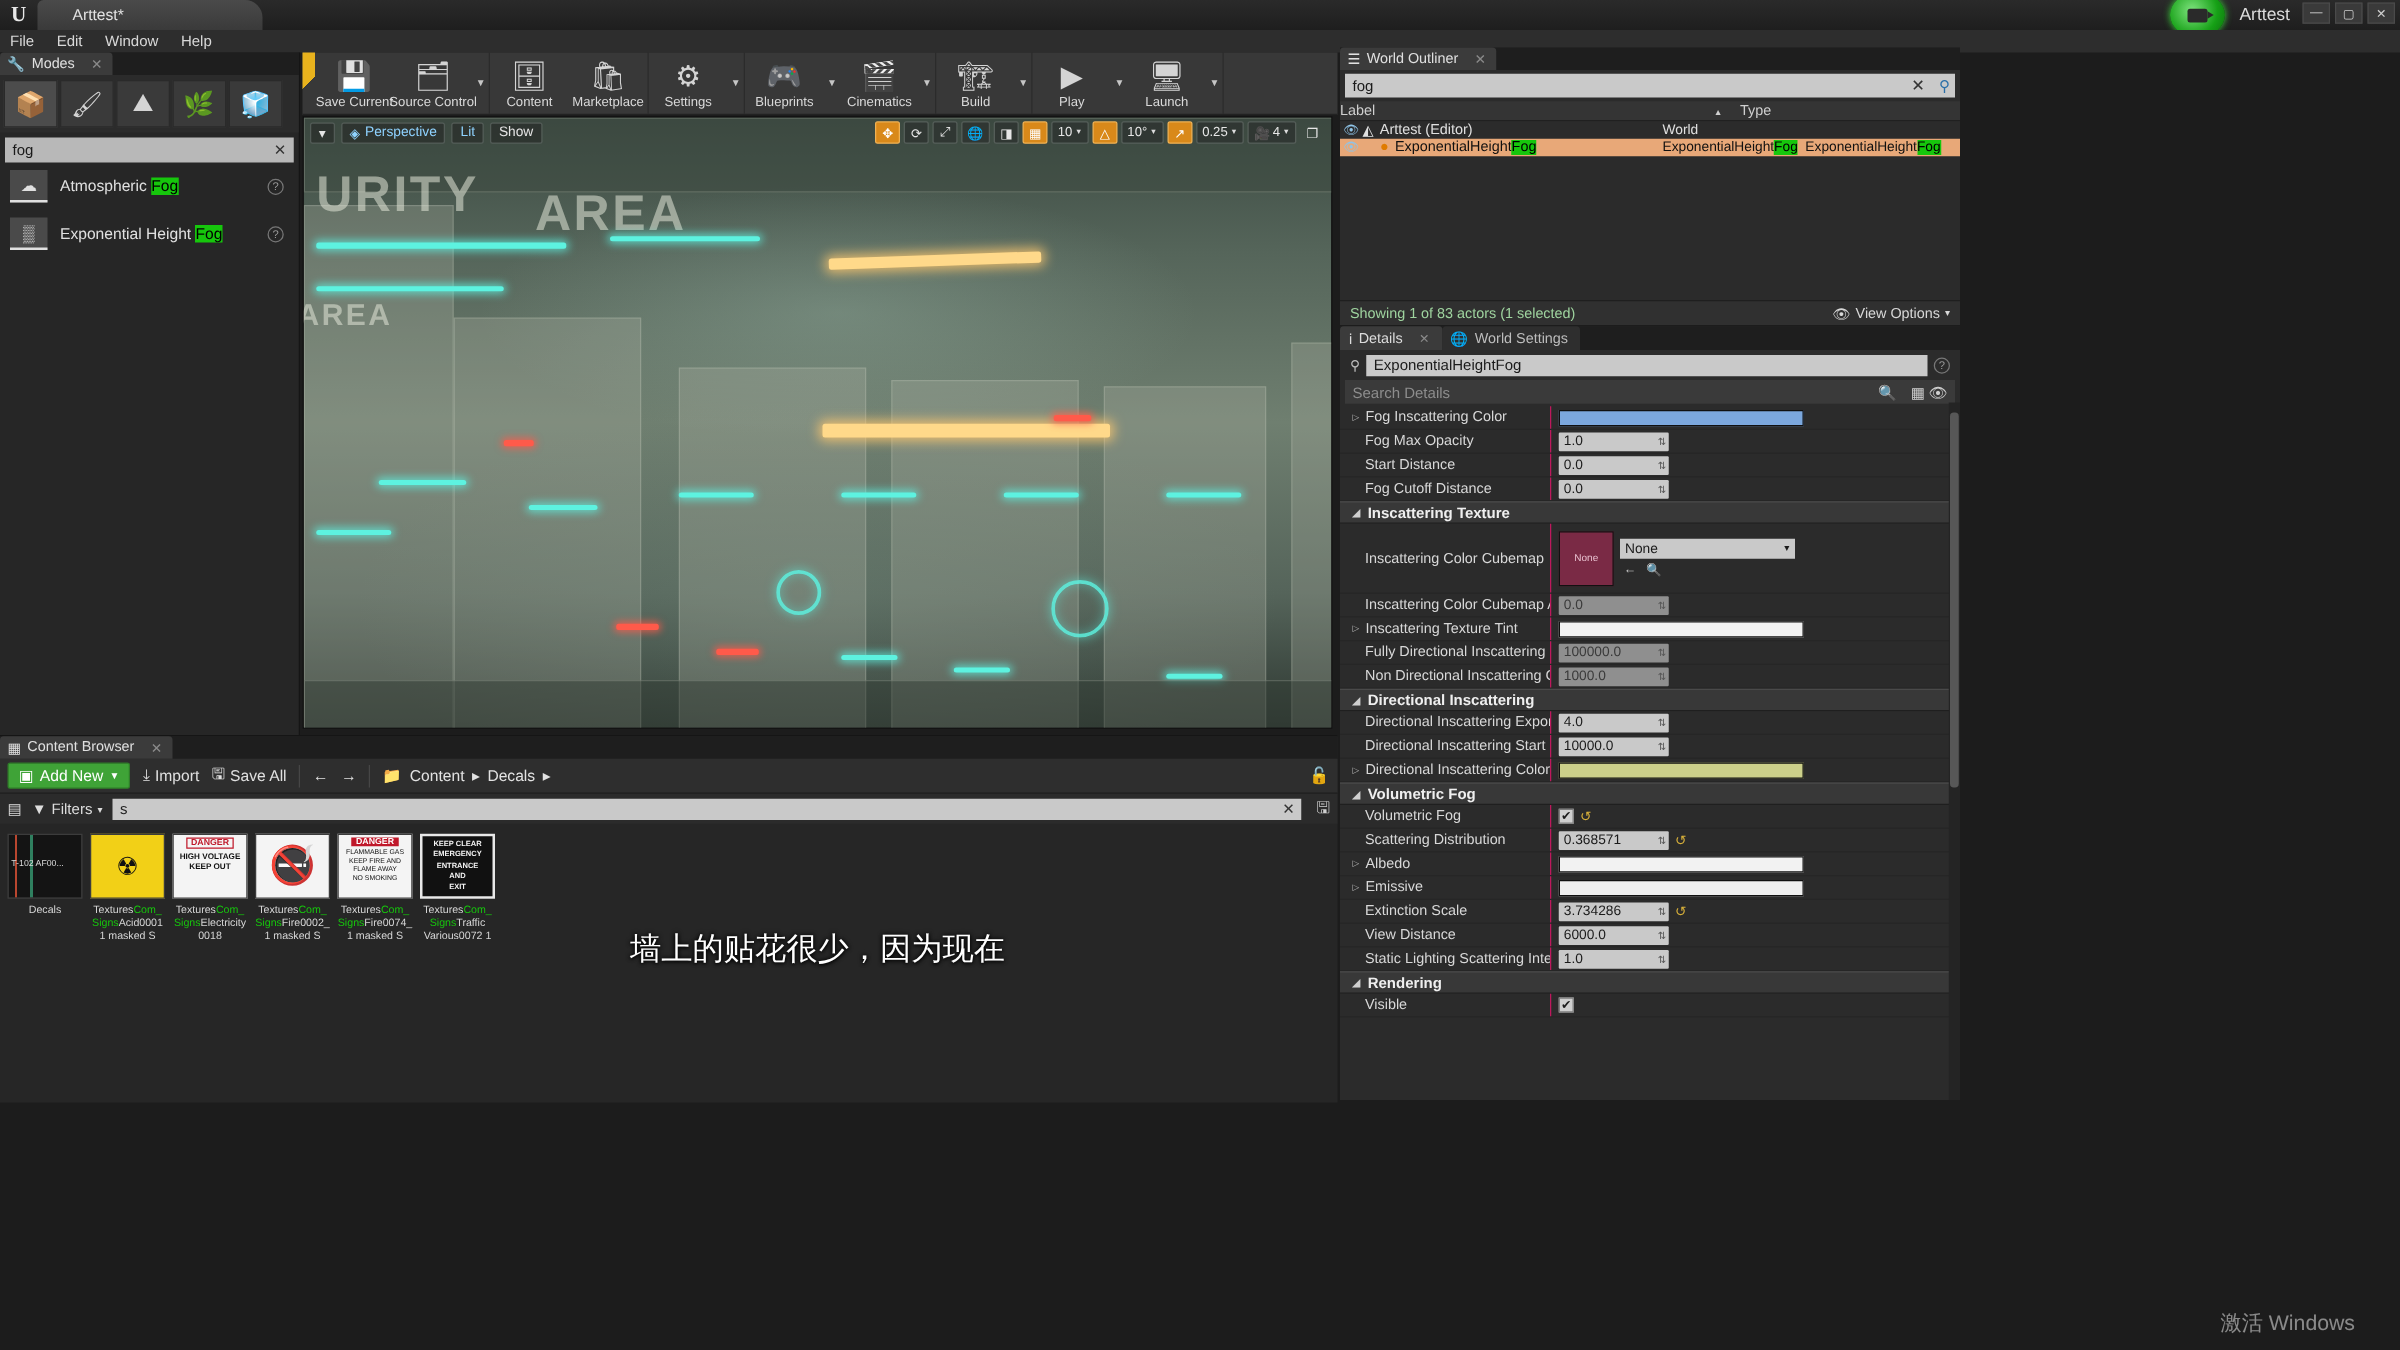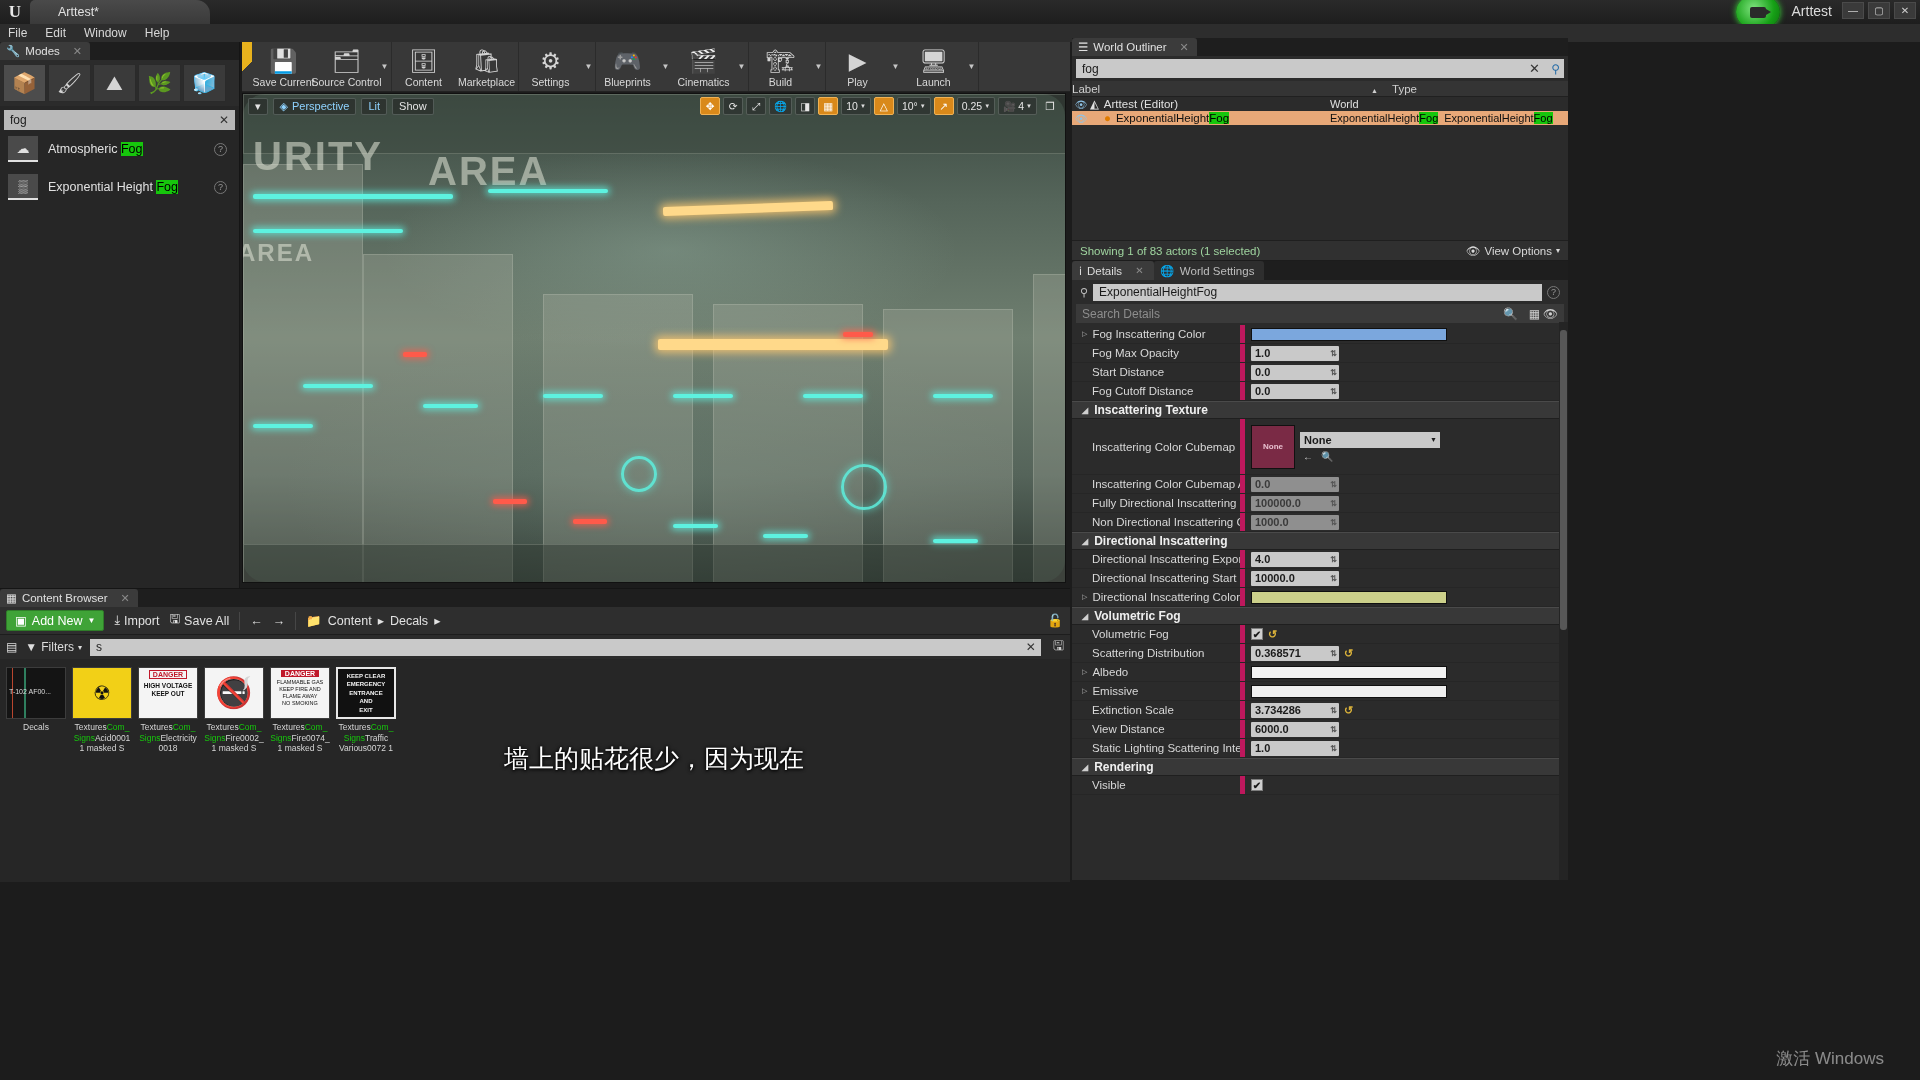--- a/index.html
+++ b/index.html
@@ -77,21 +77,20 @@
   .tb-yellow { width:10px; background:linear-gradient(135deg,#e8b21d 0 50%, transparent 50%); }
 
   
   .viewport { position:absolute; left:242px; top:93px; width:824px; height:490px;
      background:#202020; overflow:hidden; border:1px solid #111;}
   .vp-scene { position:absolute; inset:0;
      background:
        radial-gradient(ellipse 50% 30% at 52% 32%, rgba(160,190,175,.32), transparent 70%),
        radial-gradient(ellipse 60% 45% at 50% 80%, rgba(120,145,130,.30), transparent 75%),
        linear-gradient(#3c4a42 0%, #55655a 22%, #6f7f70 50%, #55645a 78%, #2e3832 100%);
-     border-radius: 22px;
   }
   .vp-bar { position:absolute; left:0; top:0; width:100%; height:24px;
      display:flex; align-items:center; gap:5px; padding-left:5px; }
   .vp-chip { height:17px; background:rgba(40,44,42,.72); border:1px solid rgba(120,130,125,.5);
      border-radius:2px; display:flex;align-items:center; padding:0 6px; font-size:11px; color:#e4e4e4;
      gap:4px;}
   .vp-chip.blue { color:#8fd3ff; }
   .vp-right { position:absolute; right:5px; top:3px; display:flex; gap:3px; align-items:center;}
   .vp-sq { height:18px; min-width:20px; background:rgba(45,50,48,.8);
      border:1px solid rgba(130,140,135,.45); border-radius:2px;
@@ -185,21 +184,21 @@
      border-top:1px solid #4a4a4a; border-bottom:1px solid #1f1f1f;}
   .sect .tri { font-size:8px; color:#cfcfcf; }
   .prop { height:19px; display:flex; align-items:center; font-size:11.5px; color:#d8d8d8;
      border-bottom:1px solid #262626;}
   .prop.tall { height:56px; }
   .prop .pname { width:168px; padding-left:10px; display:flex; align-items:center; gap:5px;
      overflow:hidden; white-space:nowrap;}
   .prop .pname .tri { font-size:7px; color:#b9b9b9; }
   .prop .pname.indent { padding-left:20px; }
   .pval { flex:1; display:flex; align-items:center; gap:5px; padding-right:8px;
-     border-left:5px solid #be185d; height:100%; padding-left:6px;font-weight:bold;}
+     border-left:1px solid #be185d; height:100%; padding-left:6px;}
   .num { width:88px; height:15px; background:#c9c9c9; color:#1a1a1a; font-size:11px;
      display:flex; align-items:center; padding:0 4px; border-radius:1px; position:relative;}
   .num .sp { position:absolute; right:2px; font-size:8px; color:#555;}
   .num.dim { background:#8f8f8f; color:#3a3a3a;}
   .swatch { height:13px; flex:1; max-width:196px; border:1px solid #101010;}
   .cbx { width:12px;height:12px;background:#cfcfcf;border:1px solid #7d7d7d; color:#1a1a1a;
      font-size:10px; display:flex;align-items:center;justify-content:center;}
   .revert { color:#d9b13a; font-size:11px;}
   .asset-pick { width:44px;height:44px;background:#7a2a45; border:1px solid #111;
      display:flex;align-items:center;justify-content:center;font-size:8px;color:#e8c0cf;}
@@ -694,20 +693,29 @@
           <span>Inscattering Color Cubemap Angle</span>
         </div>
       <div class="pval">
         <div class="num dim">
             <span>0.0</span>
             <span class="sp">⇅</span>
           </div>
       </div>
     </div>
     <div class="prop">
+      <div class="pname">
+        <span class="tri">▷</span>
+        <span>Inscattering Texture Tint</span>
+      </div>
+      <div class="pval">
+        <div class="swatch" style="background:#f2f2f2;"></div>
+      </div>
+    </div>
+    <div class="prop">
       <div class="pname indent">
           <span>Fully Directional Inscattering Color Dis</span>
         </div>
       <div class="pval">
         <div class="num dim">
             <span>100000.0</span>
             <span class="sp">⇅</span>
           </div>
       </div>
     </div>

